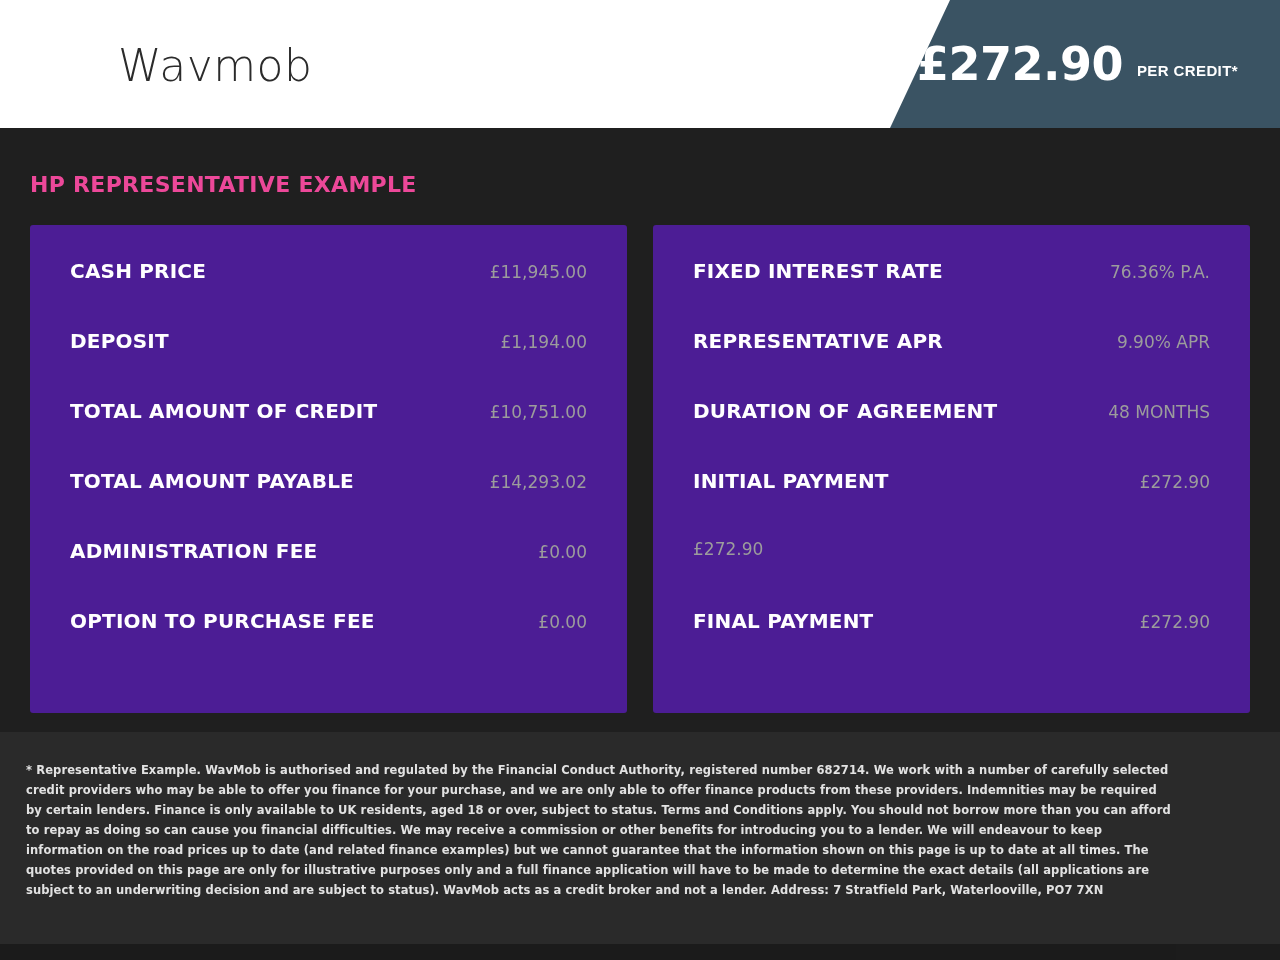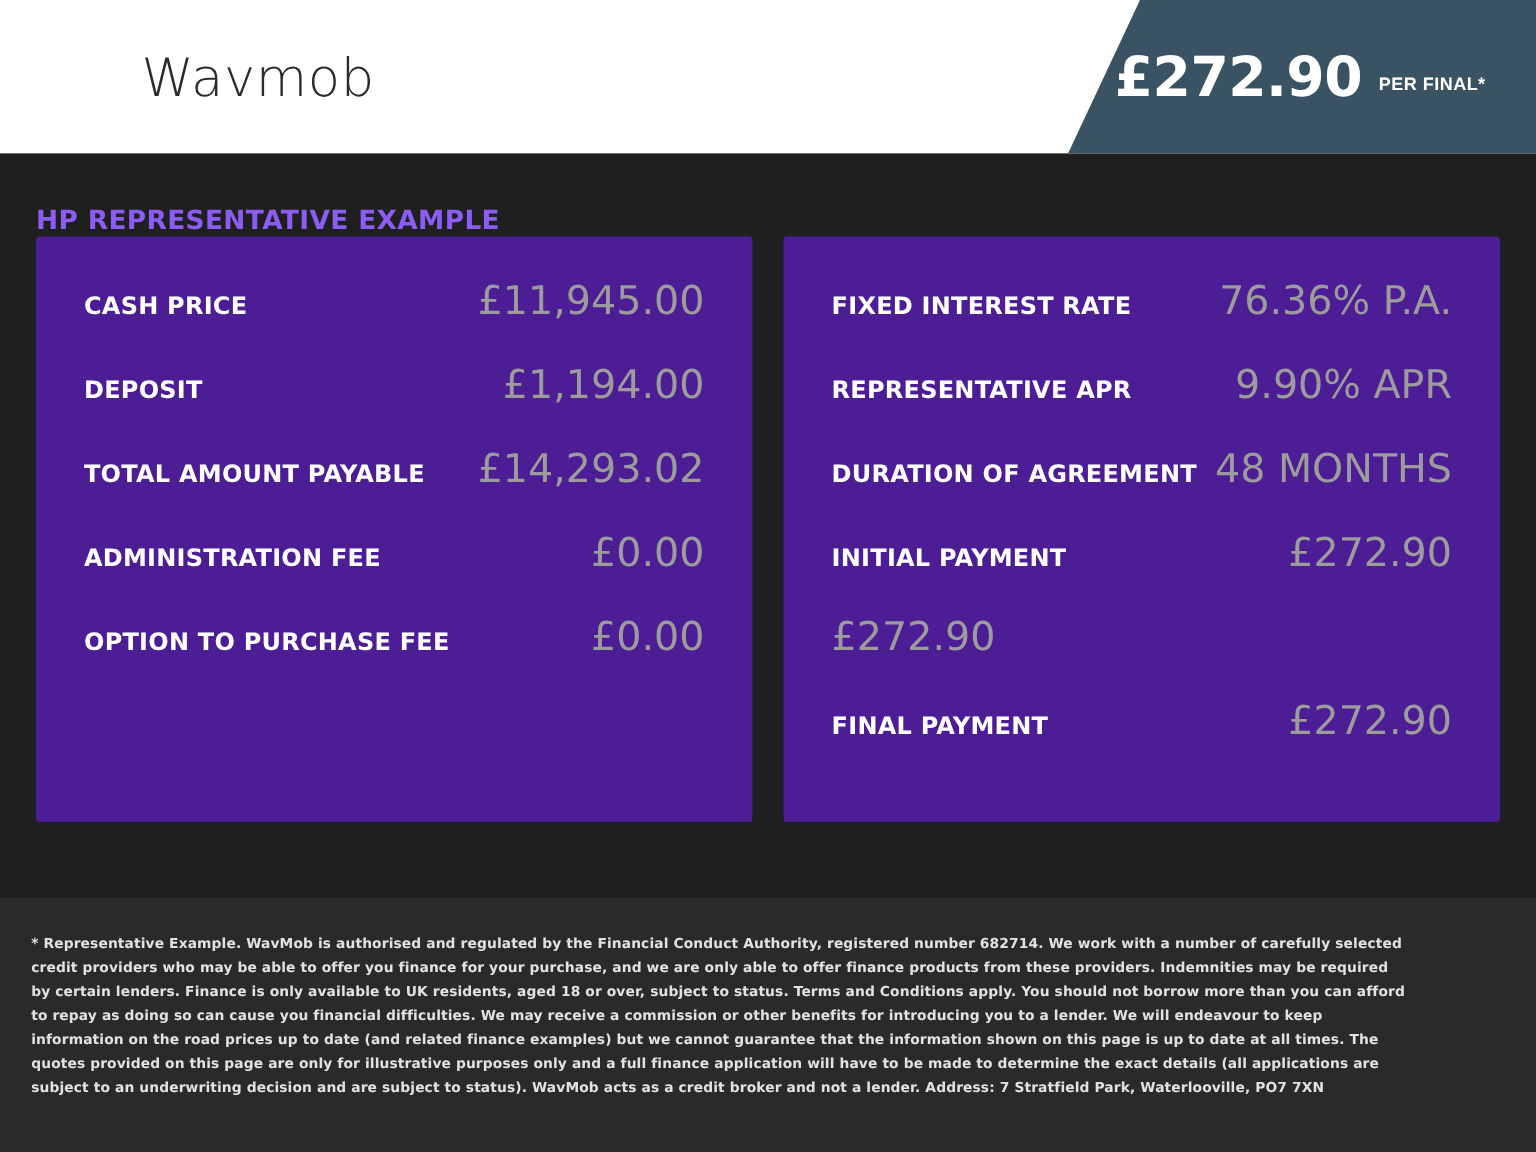--- a/index.html
+++ b/index.html
@@ -73,23 +73,24 @@
   .body-section {
     position: relative;
     width: 1280px;
     background: #1f1f1f;
     padding: 44px 30px 0 30px;
     height: 620px;
   }
   .section-title {
     font-size: 22px;
     font-weight: 700;
-    color: #8b5cf6;
+    color: #ec4899;
     letter-spacing: 0.3px;
     margin-left: 0px;
+    margin-bottom: 28px;
     font-family: "DejaVu Sans", sans-serif;
   }
 
   .cards {
     display: flex;
     gap: 26px;
   }
   .card {
     background: #4c1d95;
     border-radius: 3px;
@@ -103,32 +104,32 @@
     height: 70px;
   }
   .row-label {
     font-size: 20px;
     font-weight: 700;
     color: #ffffff;
     letter-spacing: 0.2px;
     font-family: "DejaVu Sans", sans-serif;
   }
   .row-value {
-    font-size: 33px;
+    font-size: 17px;
     font-weight: 400;
     color: #9c9c9c;
     letter-spacing: 0px;
     font-family: "DejaVu Sans", sans-serif;
   }
 
   
   .footer {
     position: absolute;
     left: 0;
-    bottom: 0;
+    bottom: 16px;
     width: 1280px;
     height: 212px;
     background: #2a2a2a;
     padding: 28px 26px 0 26px;
   }
   .footer p {
     font-size: 11.5px;
     line-height: 20px;
     color: #e2e2e2;
     font-weight: 700;
@@ -140,37 +141,41 @@
 </head>
 <body>
 
 <div class="page">
 
   <div class="header">
     <div class="brand">Wavmob</div>
     <div class="price-panel"></div>
     <div class="price-inner">
       <span class="price-amount">£272.90</span>
-      <span class="price-period">PER FINAL*</span>
+      <span class="price-period">PER CREDIT*</span>
     </div>
   </div>
 
   <div class="body-section">
     <div class="section-title">HP REPRESENTATIVE EXAMPLE</div>
 
     <div class="cards">
 
       <div class="card">
         <div class="row">
           <span class="row-label">CASH PRICE</span>
           <span class="row-value">£11,945.00</span>
         </div>
         <div class="row">
           <span class="row-label">DEPOSIT</span>
           <span class="row-value">£1,194.00</span>
+        </div>
+        <div class="row">
+          <span class="row-label">TOTAL AMOUNT OF CREDIT</span>
+          <span class="row-value">£10,751.00</span>
         </div>
         <div class="row">
           <span class="row-label">TOTAL AMOUNT PAYABLE</span>
           <span class="row-value">£14,293.02</span>
         </div>
         <div class="row">
           <span class="row-label">ADMINISTRATION FEE</span>
           <span class="row-value">£0.00</span>
         </div>
         <div class="row">

